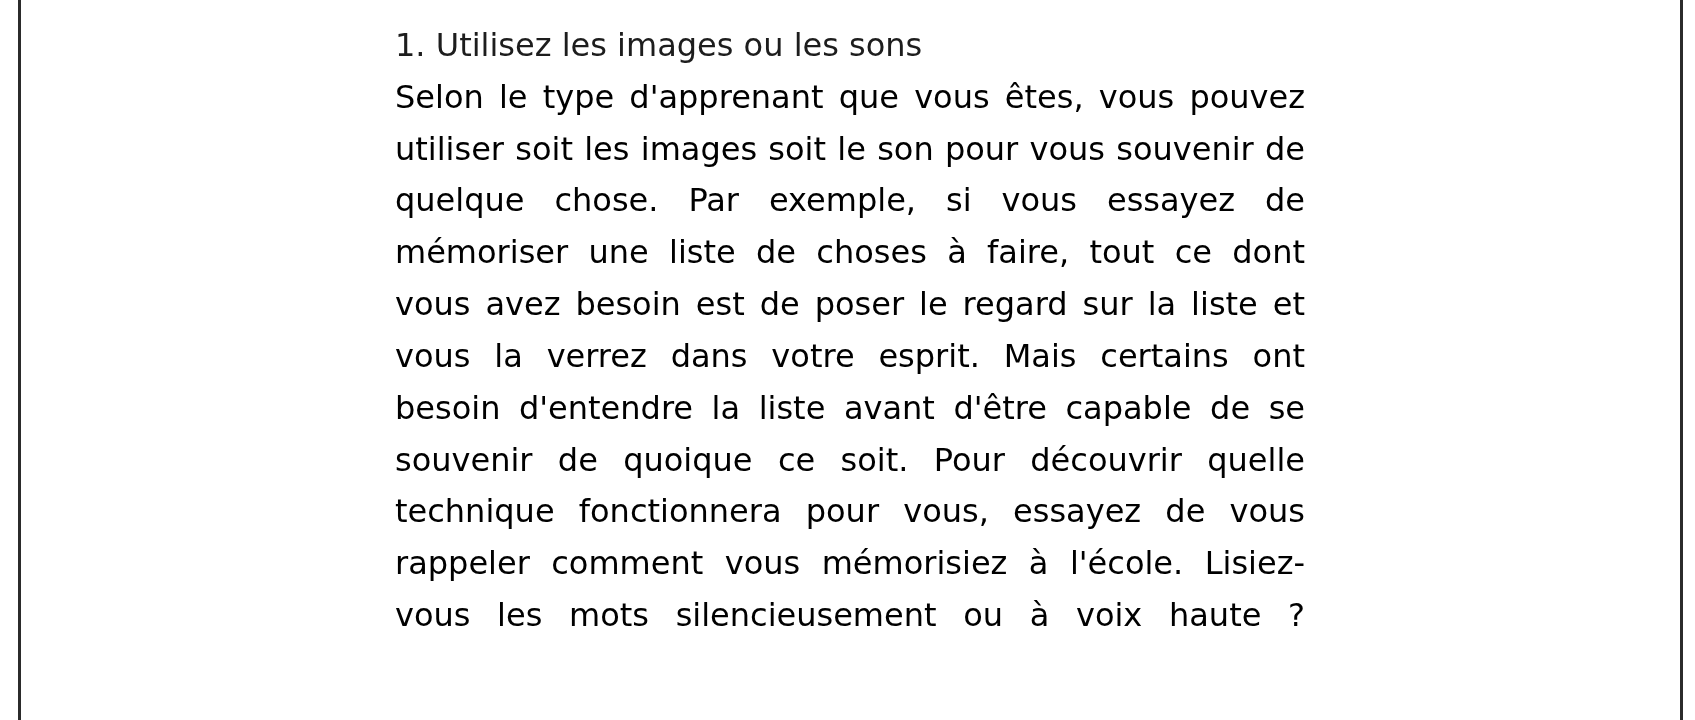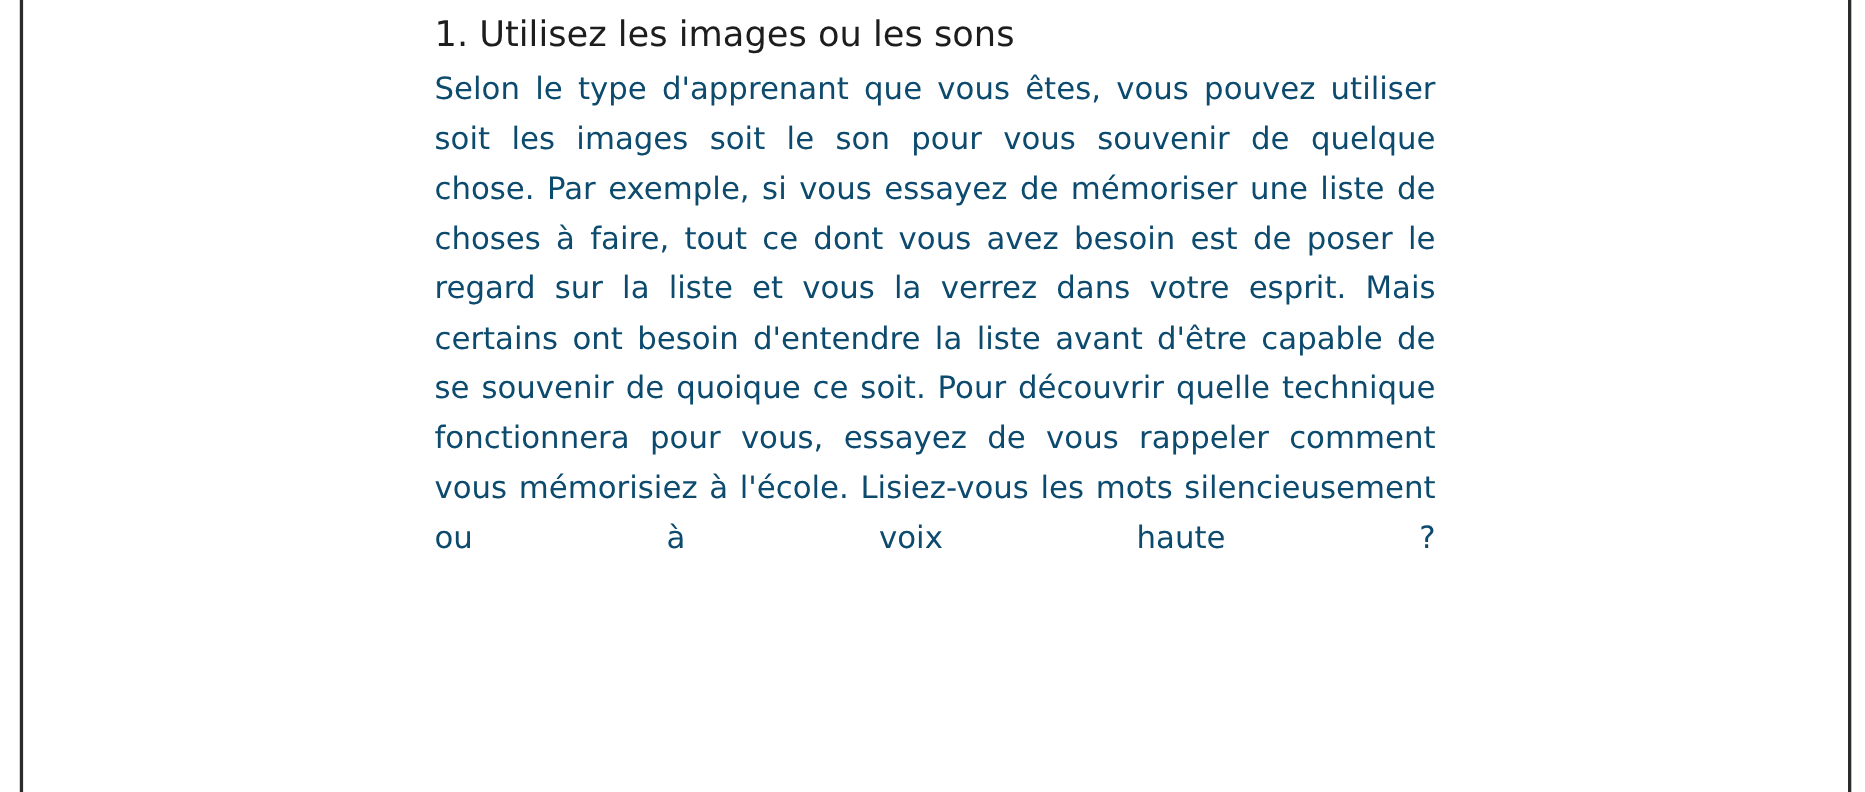--- a/index.html
+++ b/index.html
@@ -33,33 +33,33 @@
 
   .content {
     position: absolute;
     left: 395px;
     top: 0;
     width: 910px;
     height: 720px;
   }
   .doc-heading {
     margin: 0;
-    padding-top: 6px;
+    padding-top: 20px;
     font-size: 32px;
     font-weight: 400;
     line-height: 1.62;
     color: #1d1d1d;
     white-space: nowrap;
   }
   .doc-paragraph {
     margin: 0;
-    font-size: 28px;
+    font-size: 32px;
     font-weight: 400;
     line-height: 1.62;
-    color: #0c4a6e;
+    color: #000000;
     text-align: justify;
     text-justify: inter-word;
     word-spacing: 0.02em;
   }
   .doc-paragraph::after {
     content: "";
     display: inline-block;
     width: 100%;
   }
 </style>

